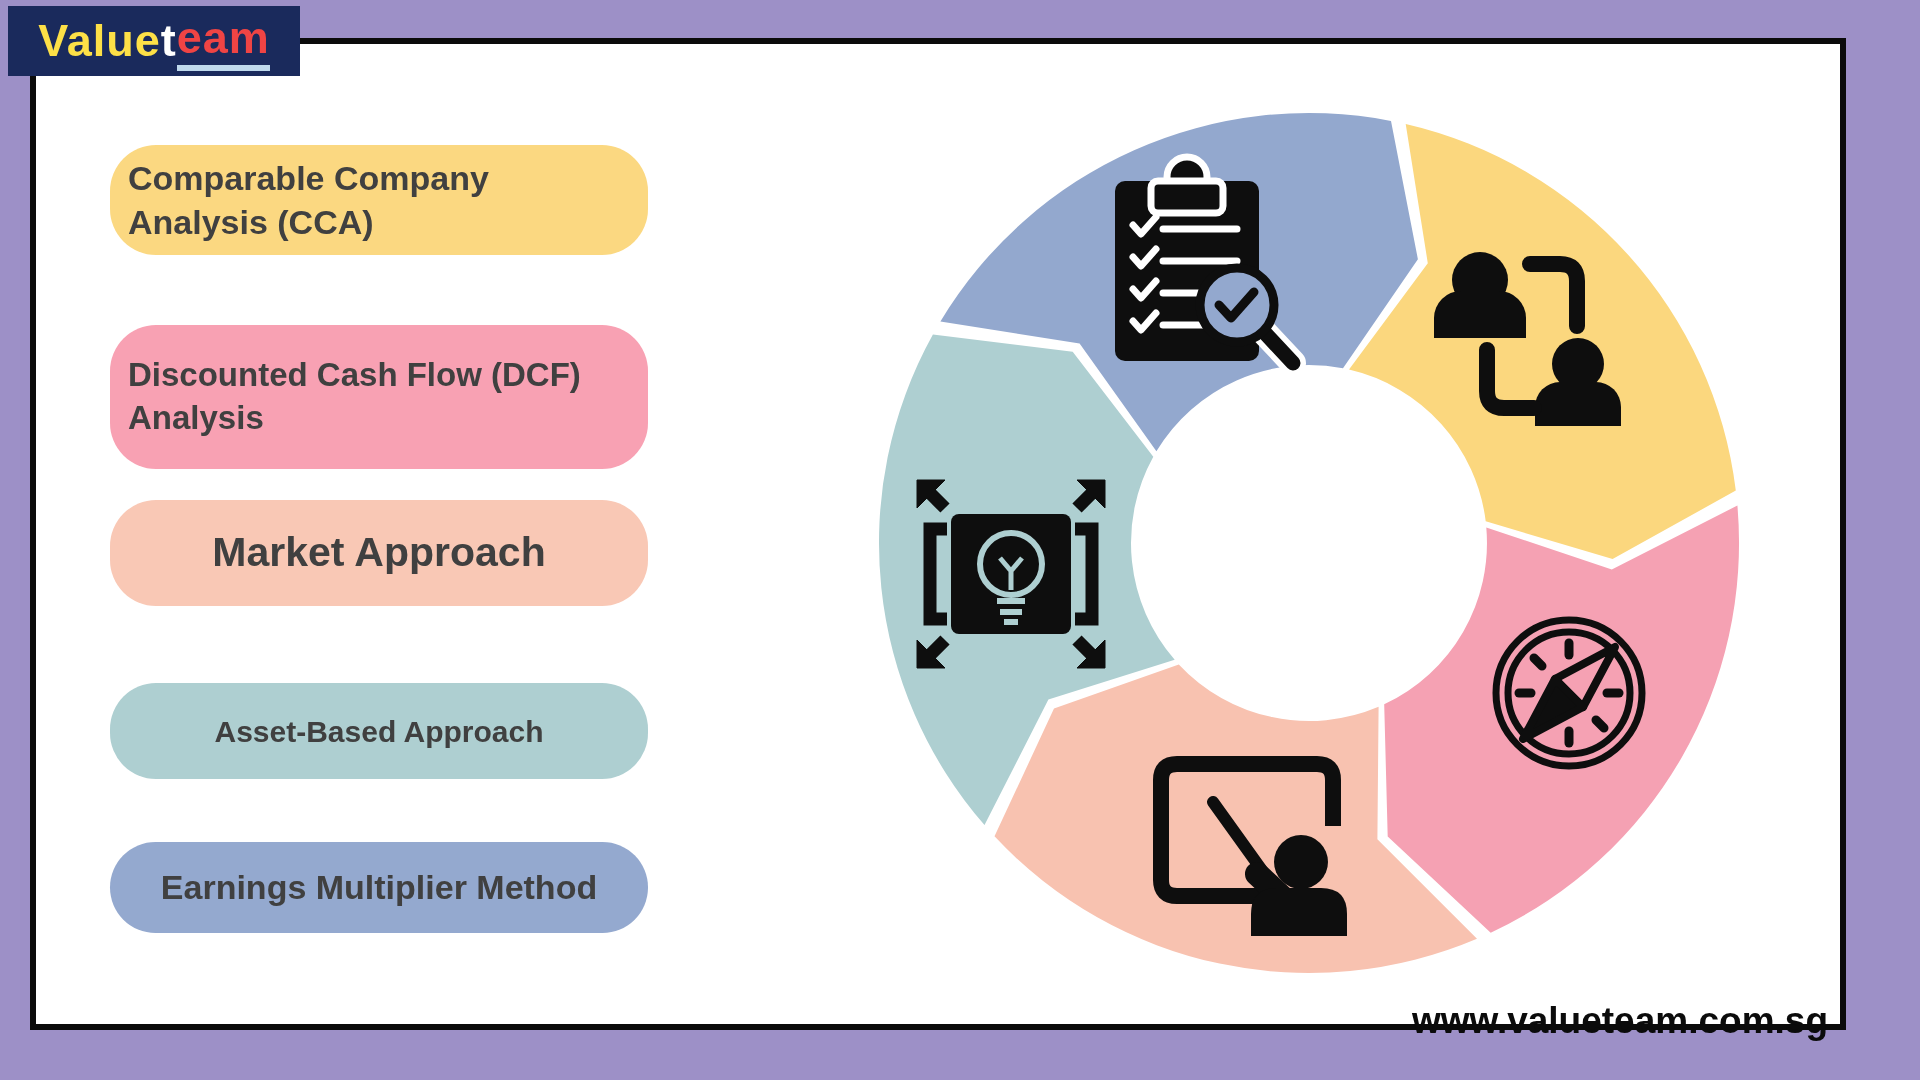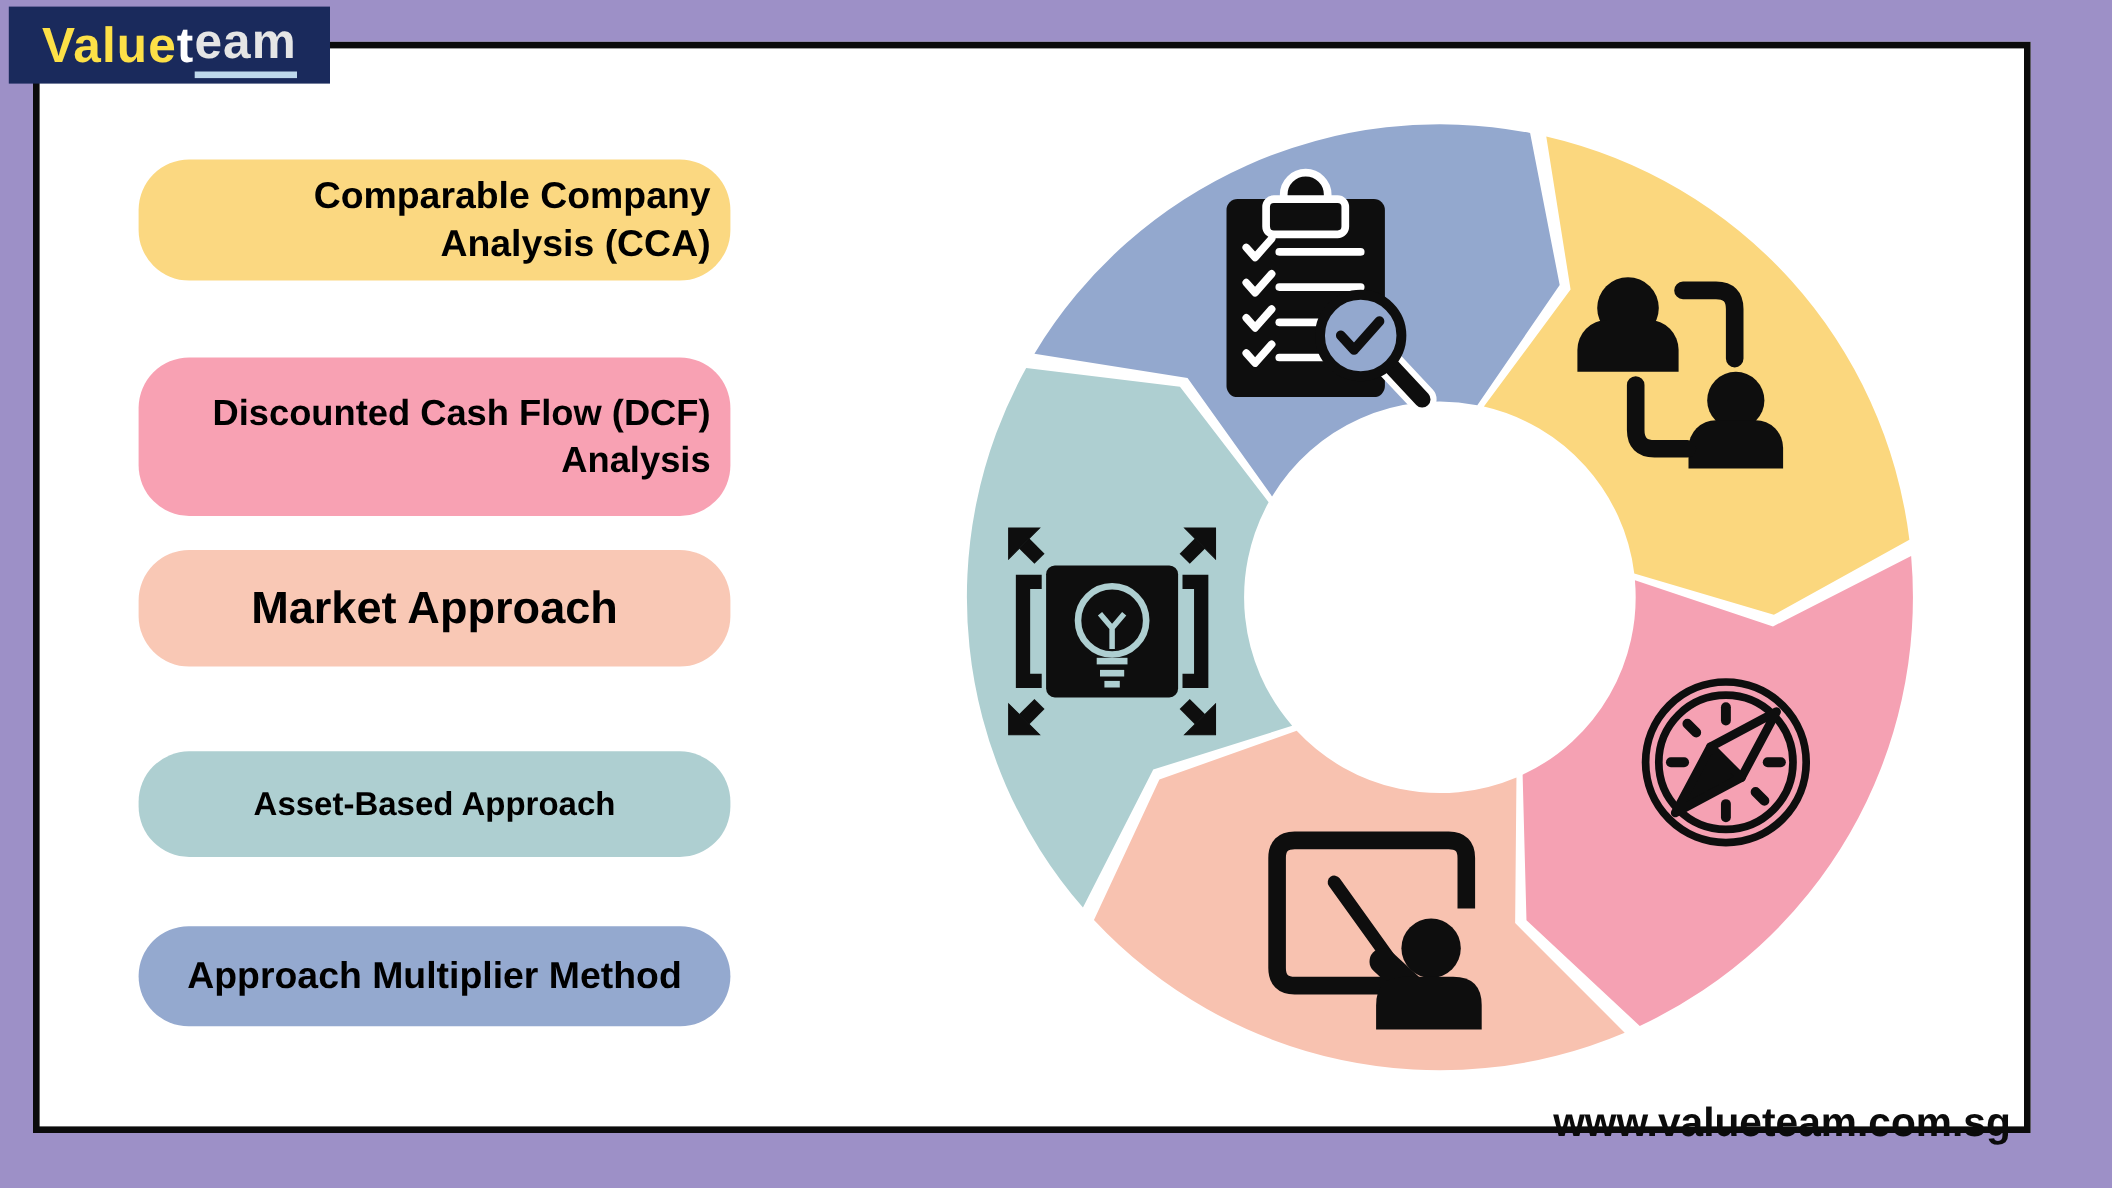--- a/index.html
+++ b/index.html
@@ -12,56 +12,56 @@
     position:absolute;left:30px;top:38px;width:1816px;height:992px;
     background:#ffffff;border:6px solid #0b0b0b;box-sizing:border-box;
   }
   .logo-box{
     position:absolute;left:8px;top:6px;width:292px;height:70px;
     display:flex;align-items:center;justify-content:center;
     font-size:45px;font-weight:bold;letter-spacing:1px;z-index:5;
   }
   .logo-box .lp3{border-bottom:6px solid;padding-bottom:1px;}
   .pill{
-    position:absolute;left:126px;width:538px;box-sizing:border-box;
+    position:absolute;left:110px;width:538px;box-sizing:border-box;
     border-radius:46px;display:flex;align-items:center;justify-content:center;
-    text-align:right;color:#000000;font-weight:bold;padding:0 18px;line-height:1.3;
+    text-align:left;color:#404040;font-weight:bold;padding:0 18px;line-height:1.3;
   }
   .wheel-svg{position:absolute;left:0;top:0;width:1920px;height:1080px;pointer-events:none;}
   .site-url{
     position:absolute;right:92px;top:972px;
     font-size:37px;font-weight:bold;color:#0b0b0b;z-index:4;margin-top:28px;
   }
 </style>
 </head>
 <body>
 
 <div class="panel"></div>
 
 <div class="logo-box" id="logo-box" style="background: rgb(26, 42, 92);">
   <span class="lp1" style="color: #fde047;">Value</span>
     <span class="lp2" style="color: rgb(255, 255, 255);">t</span>
-    <span class="lp3" style="color: #e5e5e5; border-bottom-color: rgb(191, 217, 236);">eam</span>
+    <span class="lp3" style="color: #ef4444; border-bottom-color: rgb(191, 217, 236);">eam</span>
 </div>
 
 <div id="pills">
     <div class="pill" style="top: 145px; height: 110px; font-size: 34px; background: rgb(251, 216, 129);">
       <span>Comparable Company Analysis (CCA)</span>
     </div>
     <div class="pill" style="top: 325px; height: 144px; font-size: 33px; background: rgb(248, 161, 179);">
       <span>Discounted Cash Flow (DCF) Analysis</span>
     </div>
     <div class="pill" style="top: 500px; height: 106px; font-size: 41px; background: rgb(249, 200, 181);">
       <span>Market Approach</span>
     </div>
     <div class="pill" style="top: 683px; height: 96px; font-size: 30px; background: rgb(174, 207, 209);">
       <span>Asset-Based Approach</span>
     </div>
     <div class="pill" style="top: 842px; height: 91px; font-size: 34px; background: rgb(148, 169, 207);">
-      <span>Approach Multiplier Method</span>
+      <span>Earnings Multiplier Method</span>
     </div>
   </div>
 
 <svg class="wheel-svg" viewBox="0 0 1920 1080">
   <g id="segments-layer">
       <path d="M 940.4 321.5 A 430 430 0 0 1 1391.0 120.9 L 1417.9 259.2 L 1343.0 368.3 A 178 178 0 0 0 1156.4 451.3 L 1079.6 343.6 Z" fill="#93A8CE"></path>
       <path d="M 1405.7 124.0 A 430 430 0 0 1 1735.8 490.6 L 1612.6 558.9 L 1485.7 521.3 A 178 178 0 0 0 1349.0 369.6 L 1427.8 263.2 Z" fill="#FBD77E"></path>
       <path d="M 1737.4 505.5 A 430 430 0 0 1 1490.7 932.7 L 1387.7 836.6 L 1384.2 704.3 A 178 178 0 0 0 1486.3 527.5 L 1611.8 569.5 Z" fill="#F5A1B3"></path>
       <path d="M 1477.0 938.8 A 430 430 0 0 1 994.5 836.3 L 1054.0 708.6 L 1178.8 664.4 A 178 178 0 0 0 1378.6 706.8 L 1377.4 839.2 Z" fill="#F8C2B0"></path>
       <path d="M 984.5 825.1 A 430 430 0 0 1 932.9 334.5 L 1072.7 351.7 L 1153.3 456.7 A 178 178 0 0 0 1174.7 659.8 L 1048.4 699.6 Z" fill="#AECFD1"></path>

